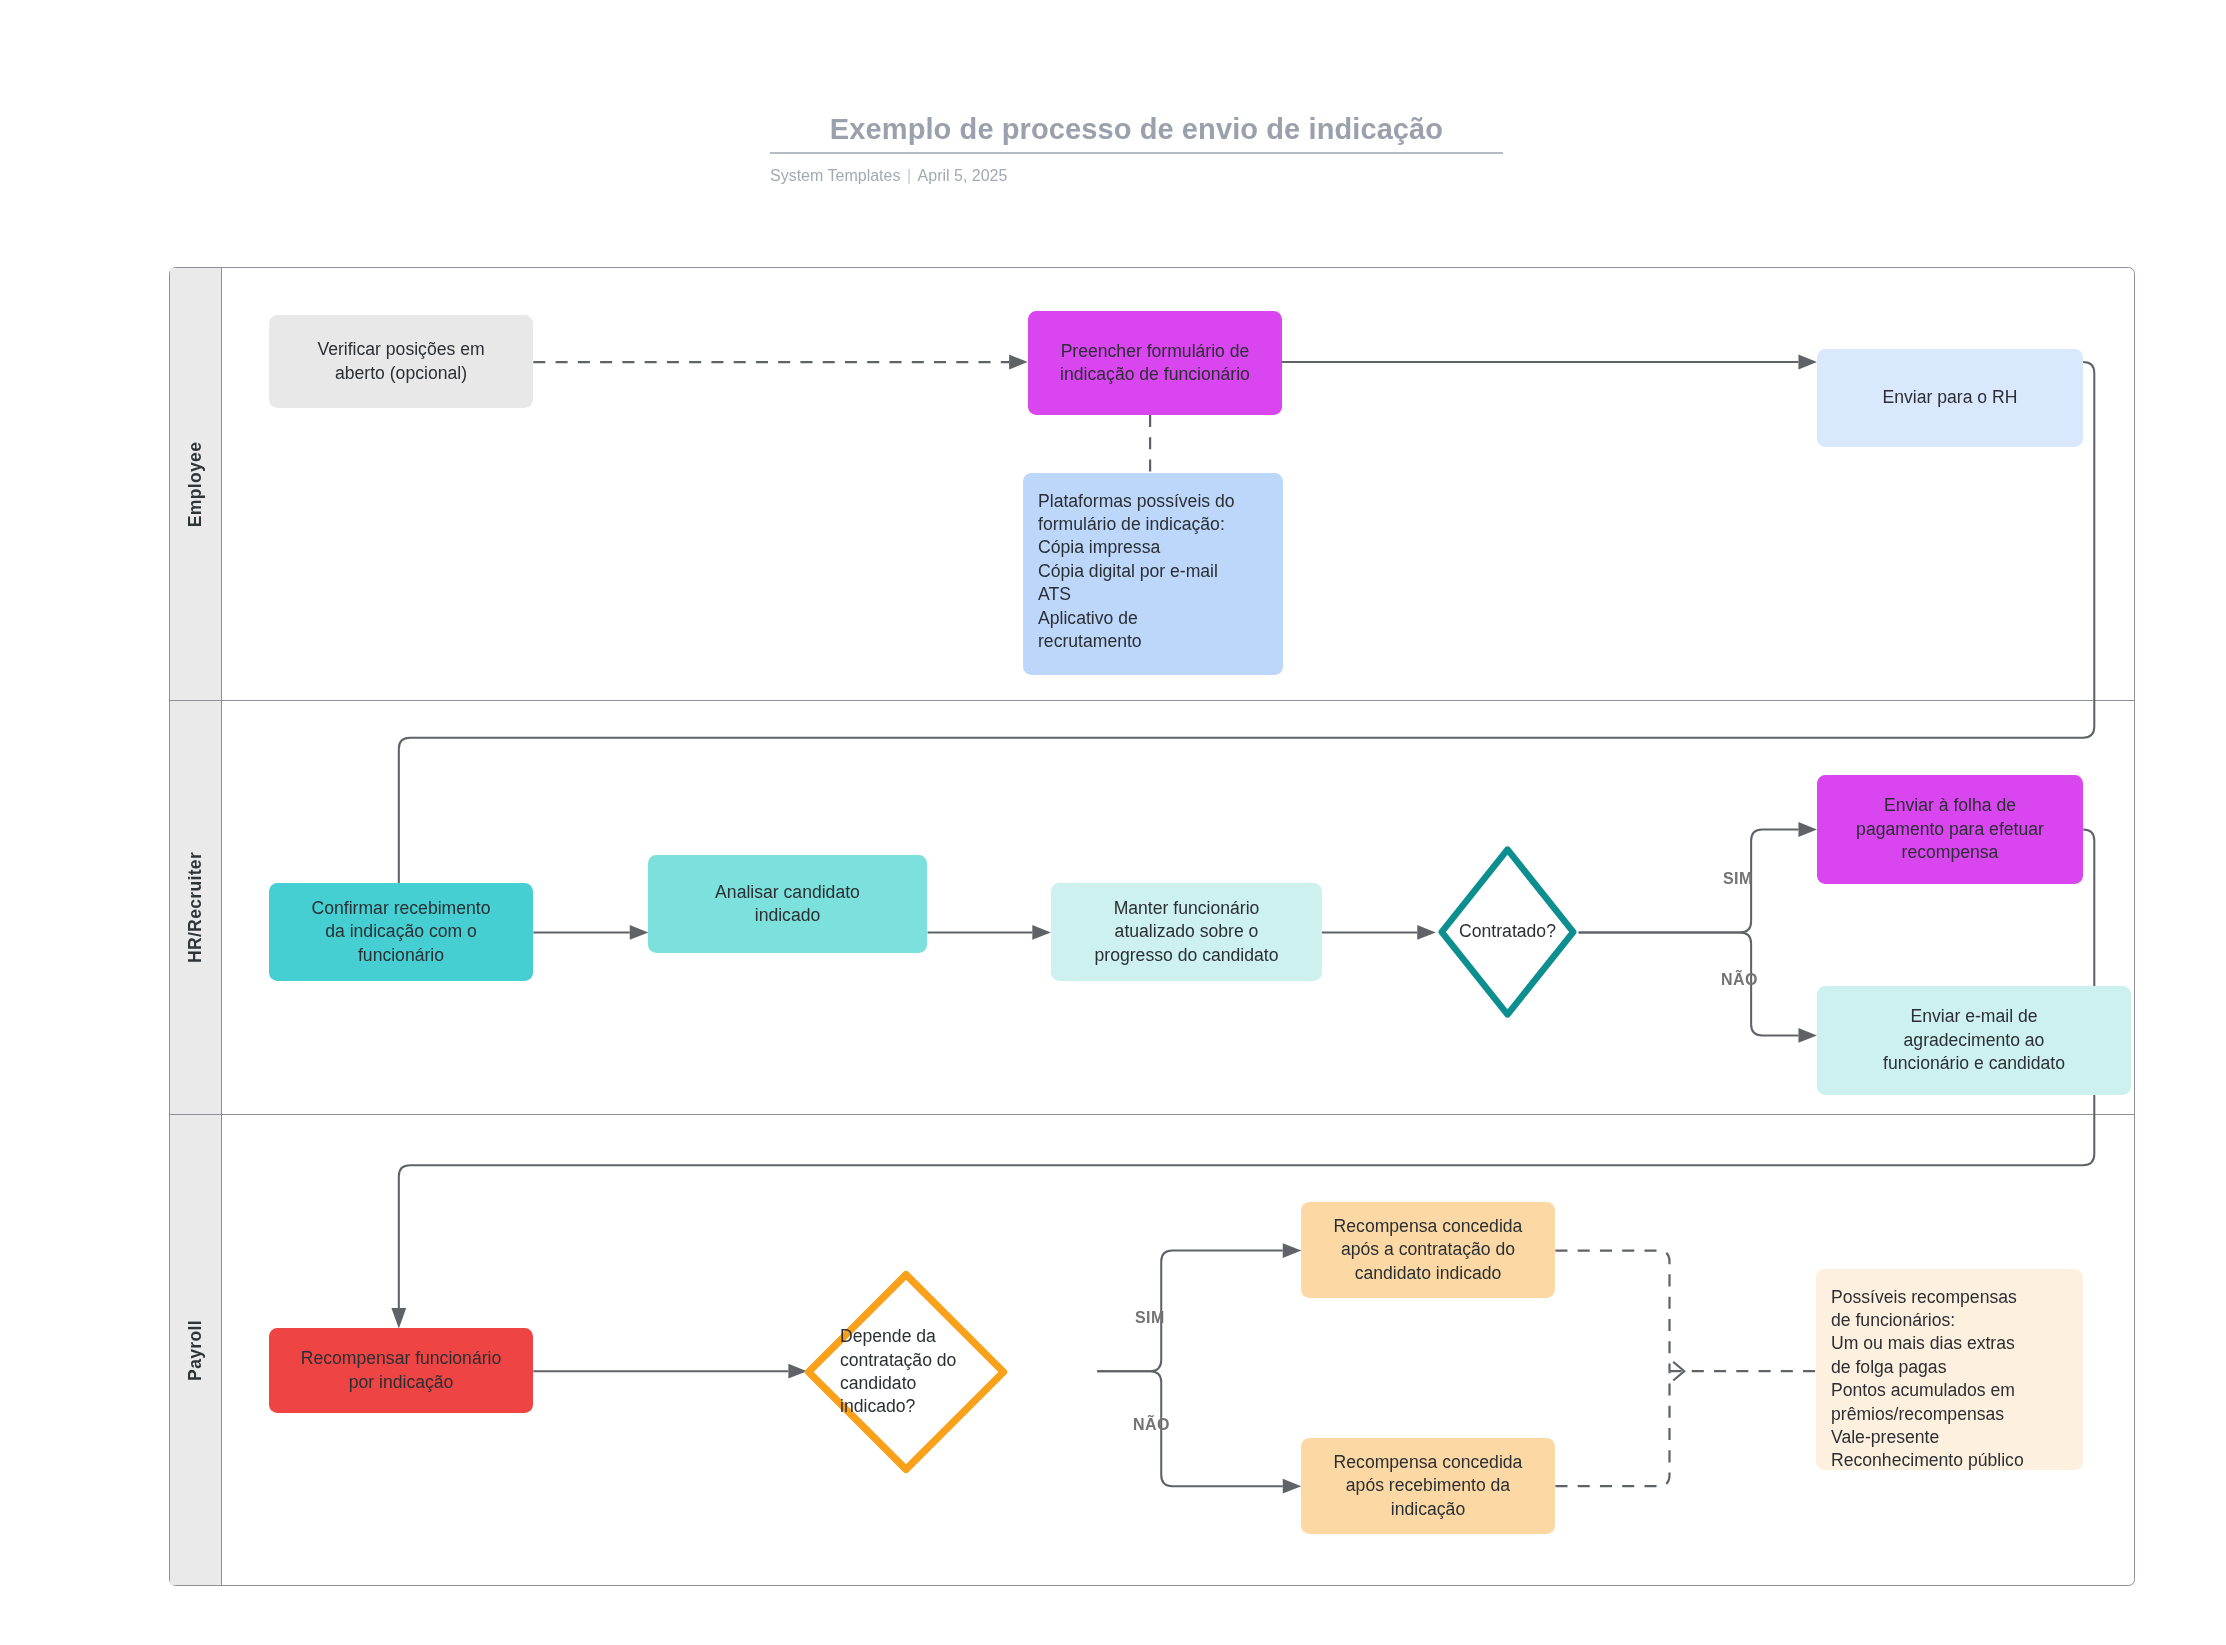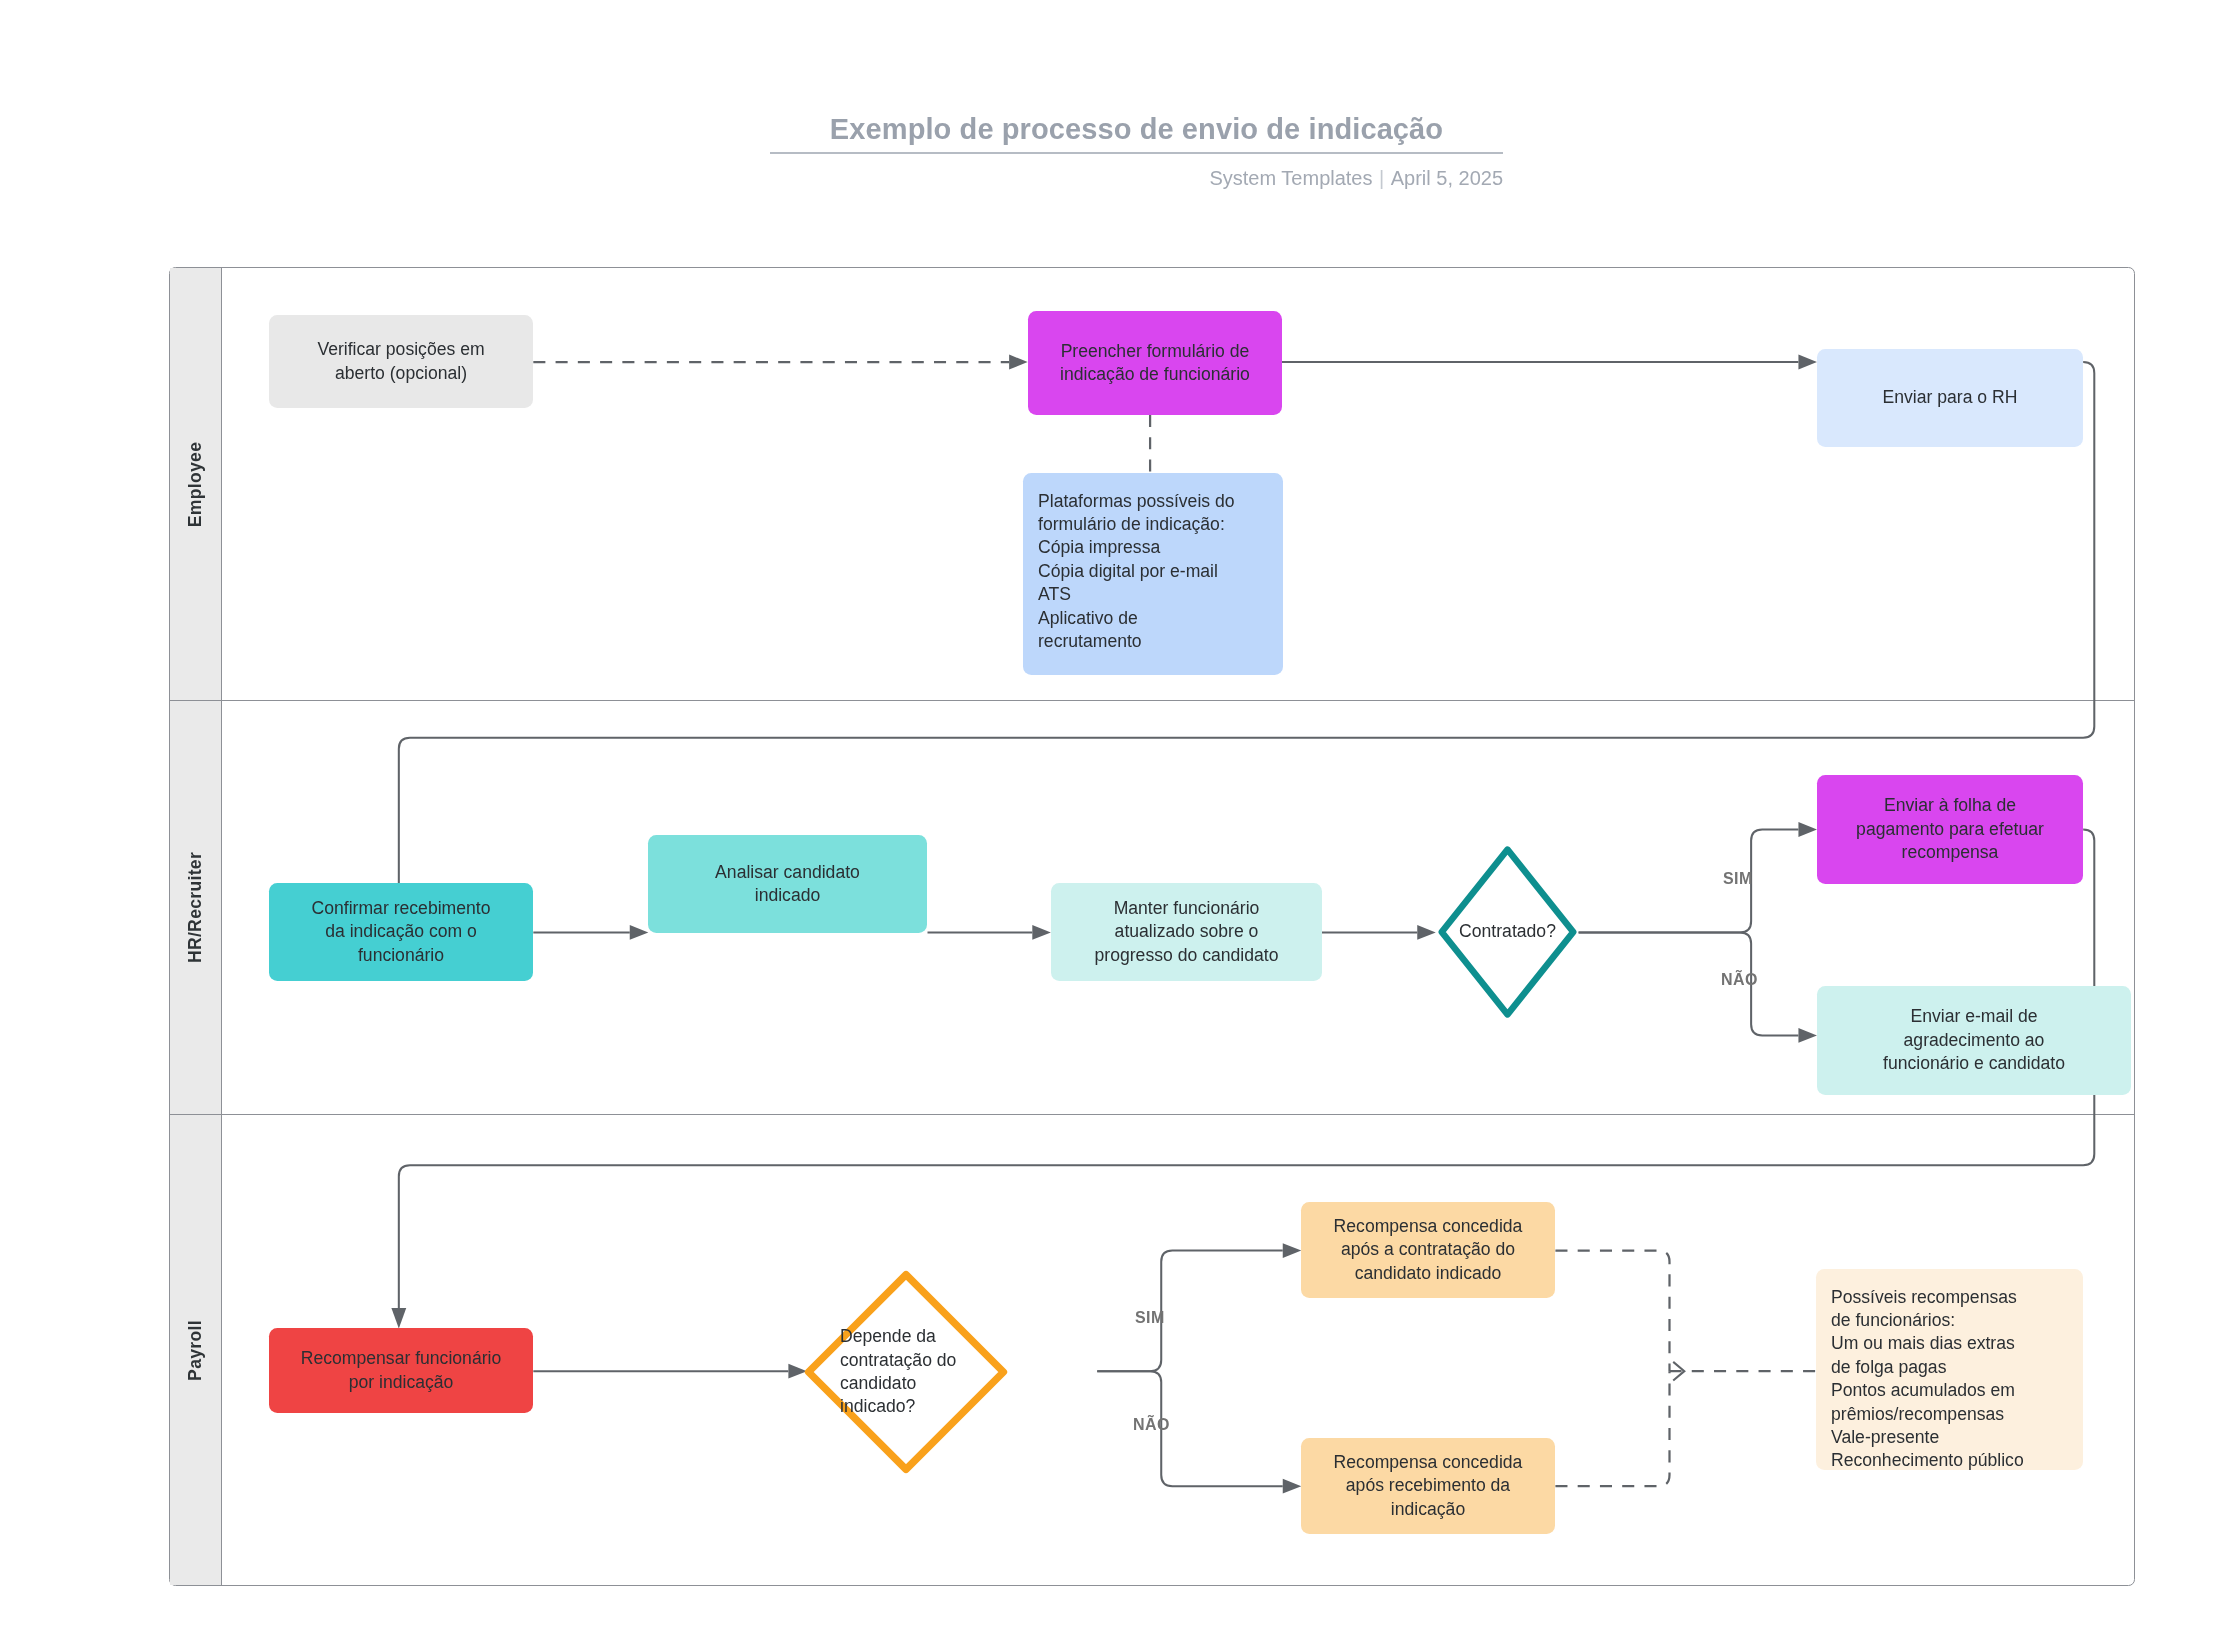--- a/index.html
+++ b/index.html
@@ -37,22 +37,22 @@
   .hdr-rule {
     position: absolute;
     left: 770px; top: 152px;
     width: 733px; height: 1.9px;
     background: #b6bcc4;
   }
   .hdr-sub {
     position: absolute;
     left: 770px; top: 167px;
     width: 733px;
-    text-align: right;
-    font-size: 20px;
+    text-align: left;
+    font-size: 16px;
     color: #a3a9b3;
     white-space: nowrap;
   }
   .hdr-sub .sep { color: #c4c9d0; padding: 0 6.5px; }
 
   
   .pool {
     position: absolute;
     left: 169px; top: 267px;
     width: 1966px; height: 1319px;
@@ -252,21 +252,21 @@
   <div class="node" style="left:1817px;top:313px;width:266px;height:98px;background:#d9e8fd;margin-top:36px;">
     <span class="node-txt">Enviar para o RH</span>
   </div>
 
   <div class="node" style="left:269px;top:883px;width:264px;height:98px;background:#45cfd2;">
     <span class="node-txt">Confirmar recebimento
 da indicação com o
 funcionário</span>
   </div>
 
-  <div class="node" style="left:648px;top:835px;width:279px;height:98px;background:#7ce0dc;">
+  <div class="node" style="left:648px;top:855px;width:279px;height:98px;background:#7ce0dc;">
     <span class="node-txt">Analisar candidato
 indicado</span>
   </div>
 
   <div class="node" style="left:1051px;top:883px;width:271px;height:98px;background:#cdf1ee;">
     <span class="node-txt">Manter funcionário
 atualizado sobre o
 progresso do candidato</span>
   </div>
 

